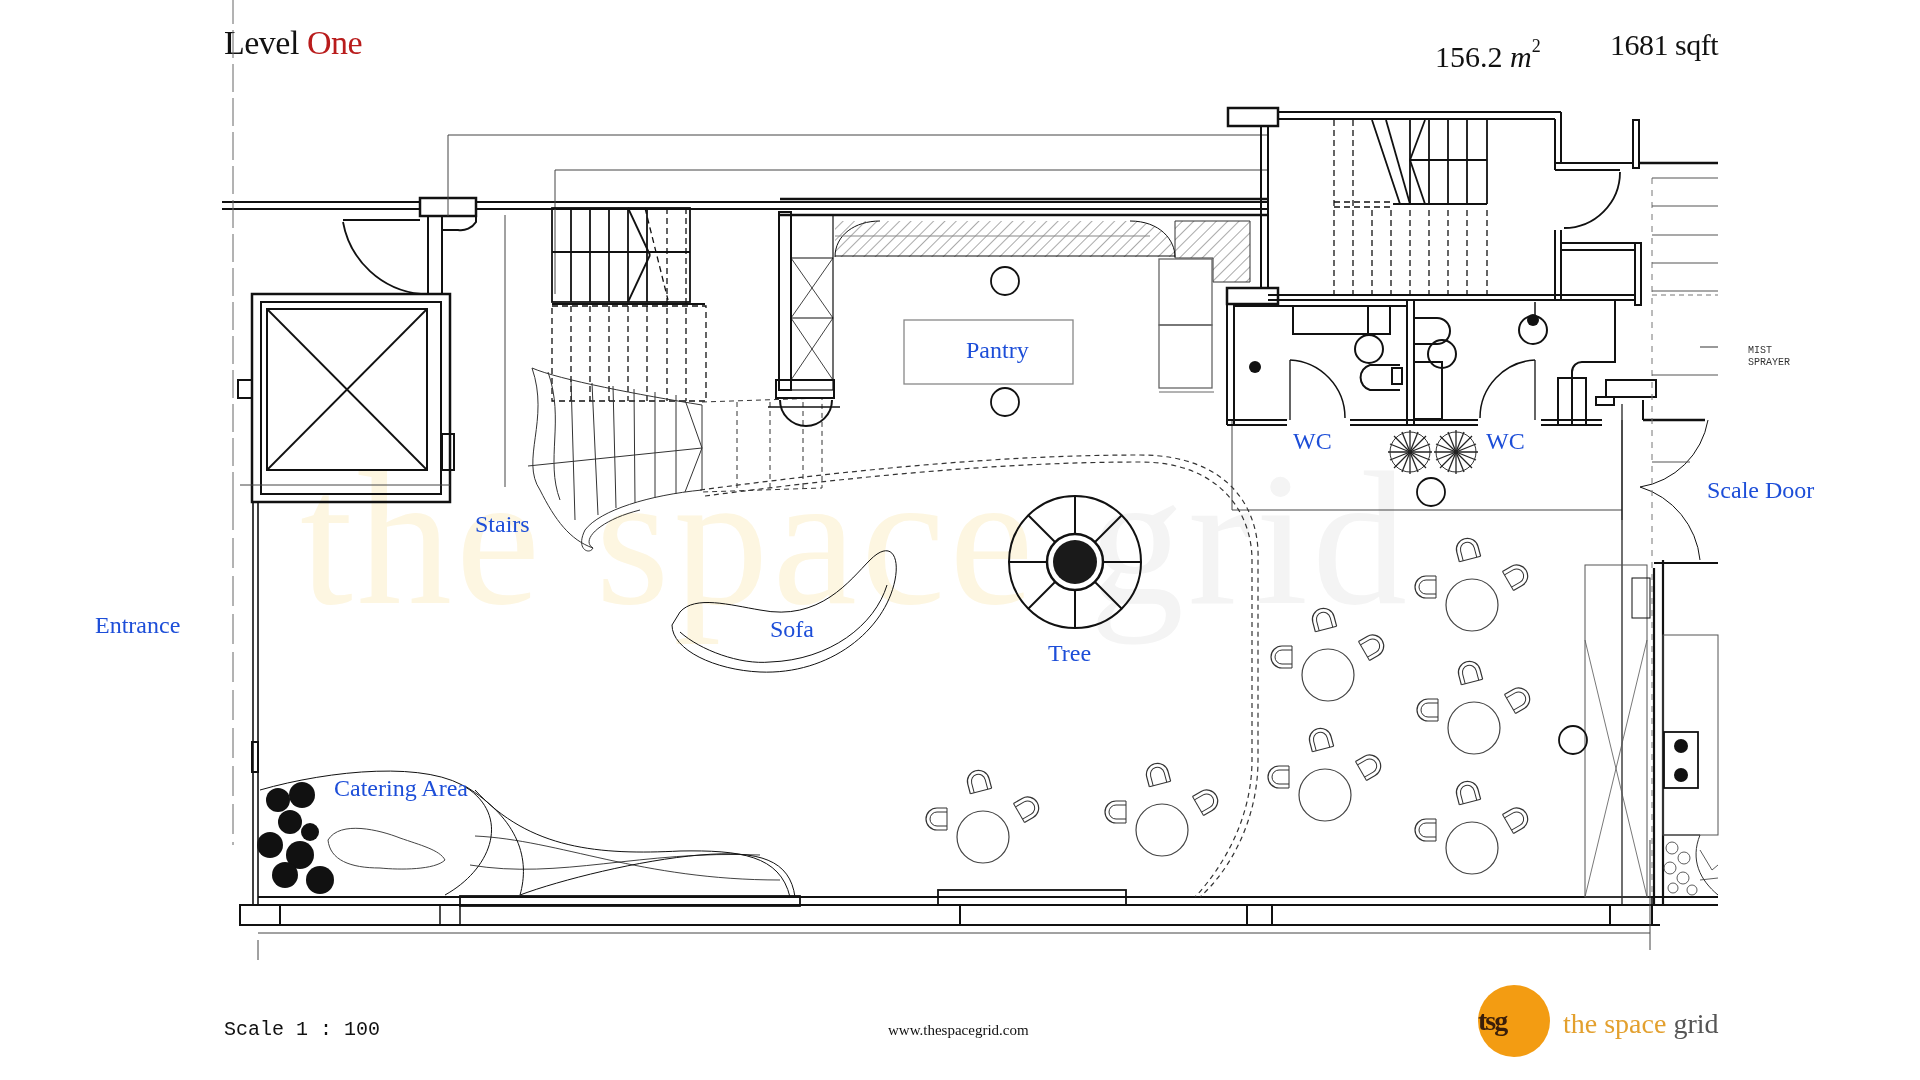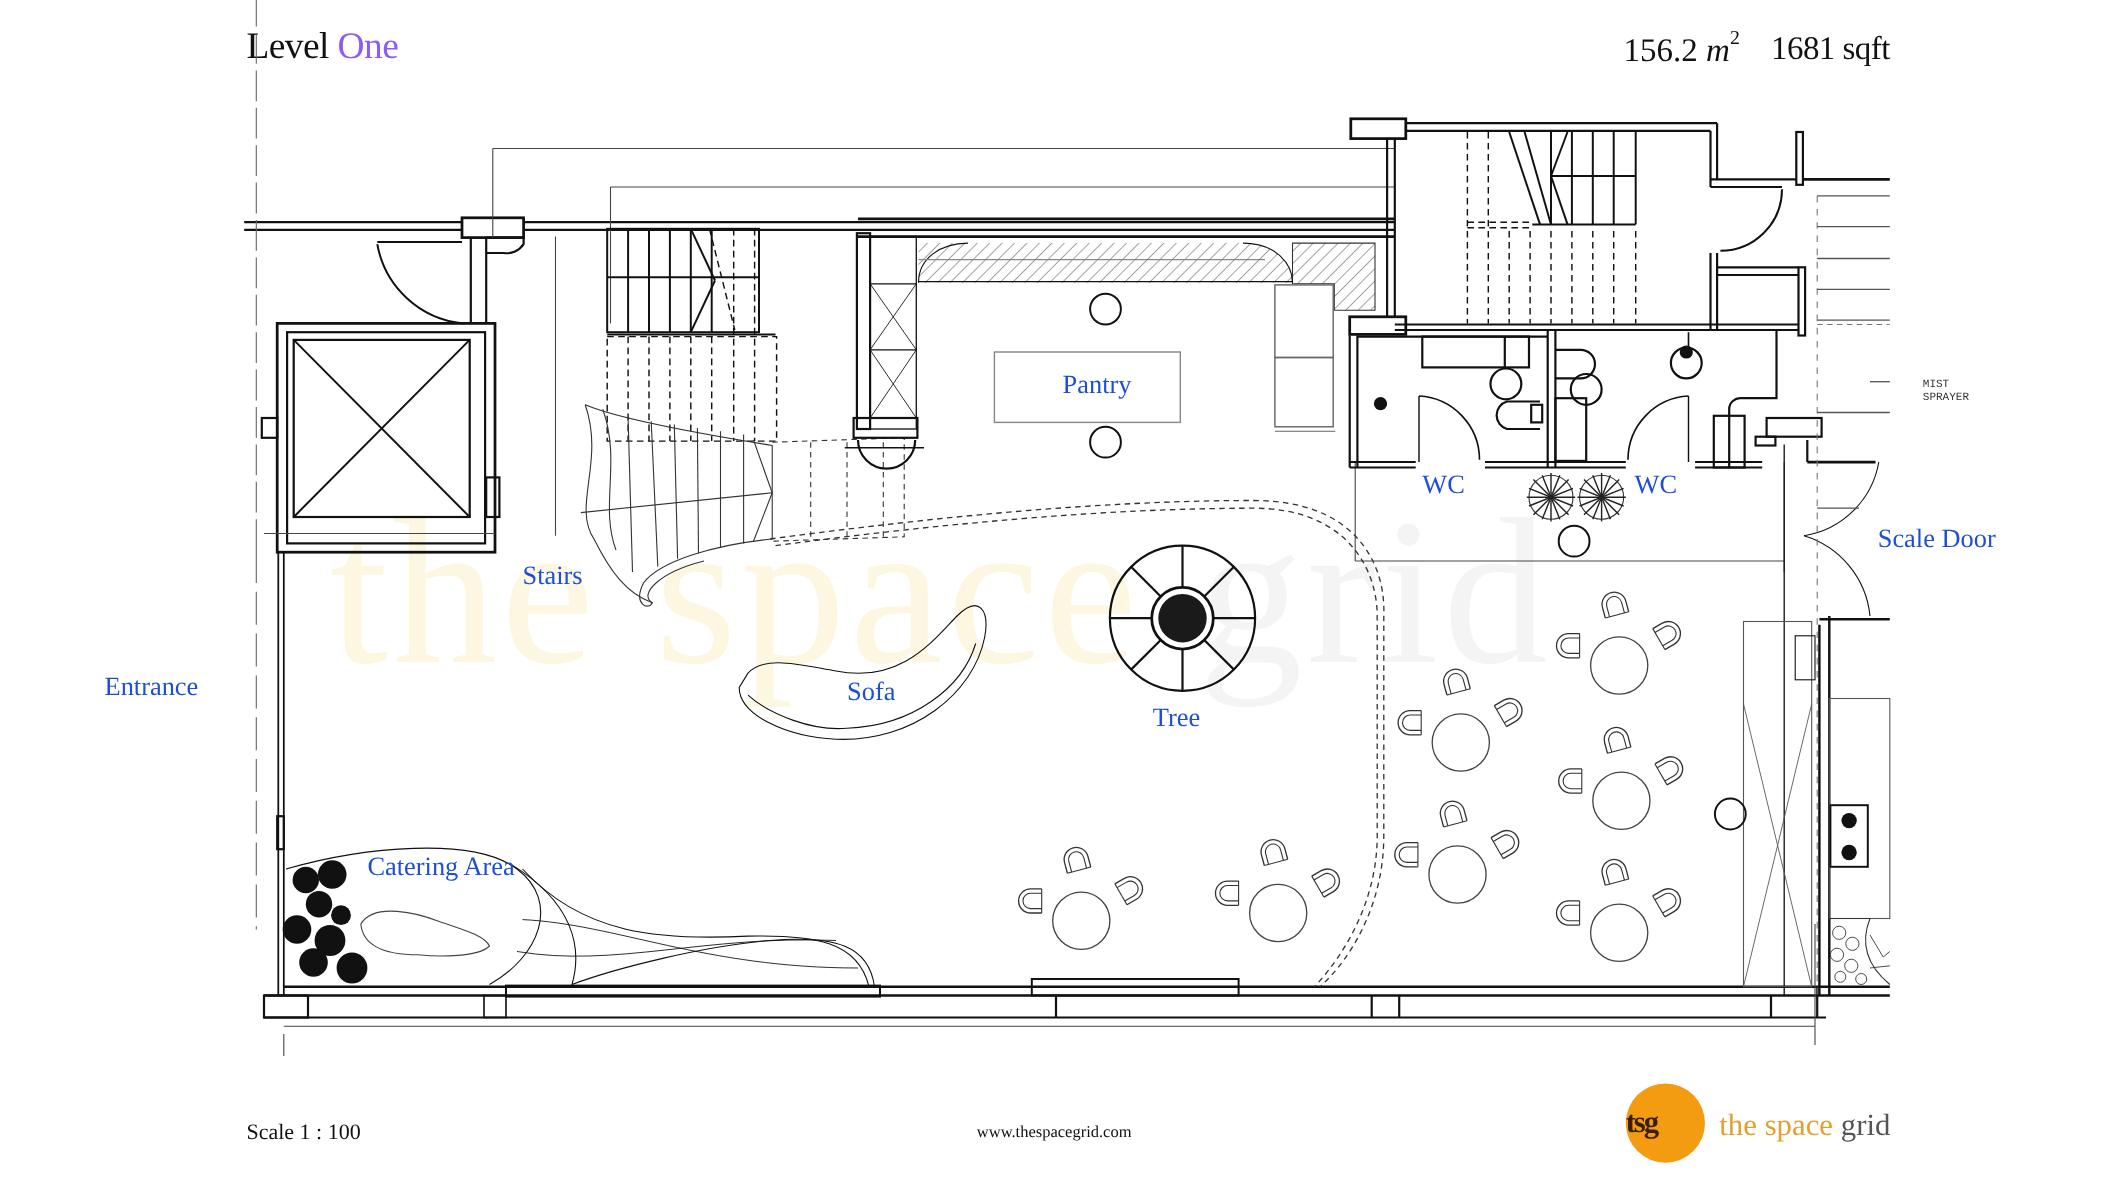--- a/index.html
+++ b/index.html
@@ -1,26 +1,26 @@
 <!DOCTYPE html>
 <html><head>
 <meta charset="utf-8">
 <style>
   html, body { margin:0; padding:0; background:#ffffff; }
   body { width:1920px; height:1080px; position:relative; overflow:hidden; font-family:"DejaVu Serif", serif; }
   .title { position:absolute; left:224px; top:24px; font-family:"Liberation Serif", serif; font-size:34px; color:#111; letter-spacing:-0.5px; }
-  .title .accent { color:#8b5cf6; }
+  .title .accent { color:#b91c1c; }
   .area { position:absolute; top:28px; font-family:"Liberation Serif", serif; font-size:30px; color:#111; }
-  .area-m2 { left:1476px; }
+  .area-m2 { left:1435px;margin-top:12px; }
   .area-m2 i { font-style:italic; }
   .area-m2 sup { font-size:18px; position:relative; top:-4px; }
   .area-sqft { left:1610px; letter-spacing:-0.5px; }
   .label { position:absolute; font-family:"Liberation Serif", serif; color:#1d4ed8; font-size:24px; white-space:nowrap; }
   .plan { position:absolute; left:0; top:0; }
-  .footer-scale { position:absolute; left:224px; top:1018px; font-family:Liberation Serif, serif; font-size:20px; color:#111; }
+  .footer-scale { position:absolute; left:224px; top:1018px; font-family:Liberation Mono, monospace; font-size:20px; color:#111; }
   .footer-url { position:absolute; left:888px; top:1022px; font-family:"Liberation Serif", serif; font-size:15px; color:#111; }
   .logo { position:absolute; left:1478px; top:985px; width:72px; height:72px; border-radius:50%; background:#f39c12; display:flex; align-items:center; justify-content:flex-start;font-weight:bold; }
   .logo-mark { font-family:"Liberation Serif", serif; font-size:28px; color:#3a1e0a; letter-spacing:-2px; }
   .brand { position:absolute; left:1563px; top:1008px; font-family:"Liberation Serif", serif; font-size:28px; }
   .brand .b1 { color:#e3a02e; }
   .brand .b2 { color:#555; }
   .watermark { position:absolute; left:300px; top:430px; font-family:"Liberation Serif", serif; font-size:190px; color:#fdf6e1; white-space:nowrap; letter-spacing:4px; }
   .watermark .grey { color:#f4f4f4; }
 </style>
 </head>

